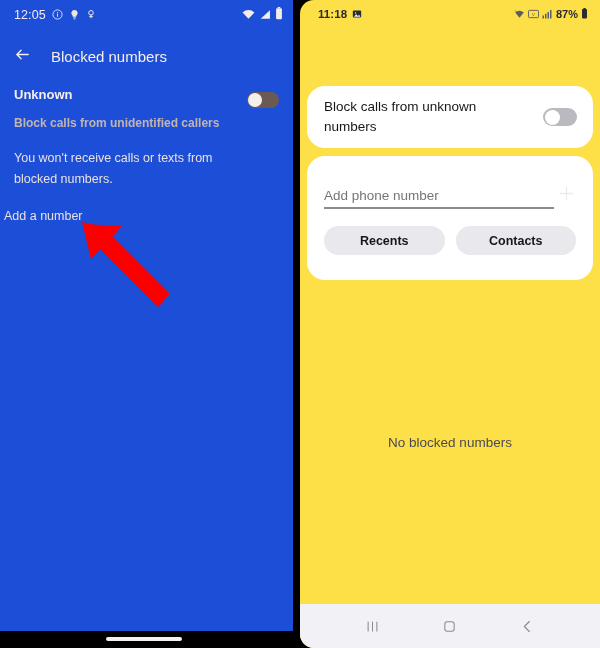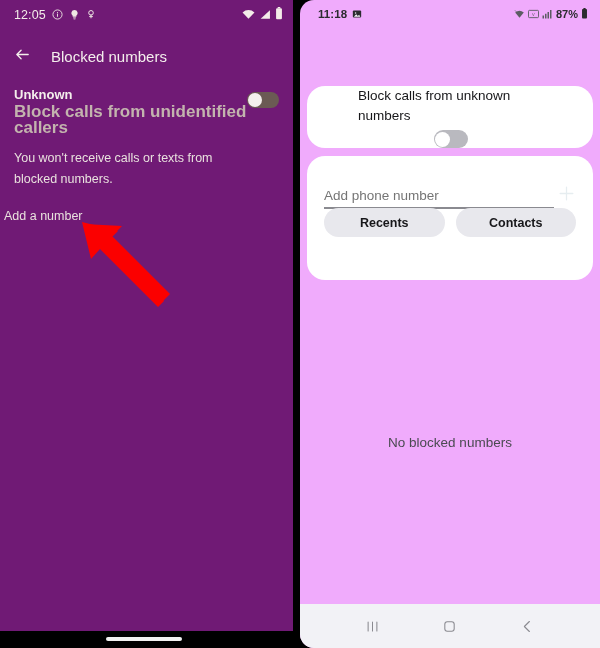--- a/index.html
+++ b/index.html
@@ -7,21 +7,21 @@
   body {
     background:#000;
     font-family:"Liberation Sans", sans-serif;
     overflow:hidden;
     position:relative;
   }
 
   
   #left-phone{
     position:absolute; left:0; top:0; width:293px; height:631px;
-    background:#701a75;
+    background:#1d4ed8;
     overflow:hidden;
   }
   #left-statusbar{
     position:absolute; left:0; top:0; width:293px; height:30px;
     display:flex; align-items:center; justify-content:space-between;
     padding:0 10px 0 14px;
     color:#f3ece9;
   }
   .l-status-left{ display:flex; align-items:center; gap:6px; }
   .l-time{ font-size:12.5px; letter-spacing:.1px; color:#f3ece9; }
@@ -32,21 +32,21 @@
     display:flex; align-items:center; gap:20px; padding-left:14px;
   }
   #left-appbar .title{ font-size:15px; color:#f4eeec; }
 
   #left-row-unknown{
     position:absolute; left:0; top:84px; width:293px; height:40px;
     padding:0 14px; display:flex; align-items:flex-start; justify-content:space-between;font-weight:bold;
   }
   .l-row-texts{ padding-top:2px; }
   .l-row-title{ font-size:13px; color:#f4eeec; line-height:17px; }
-  .l-row-sub{ font-size:17px; color:#c3b4ae; line-height:16px; margin-top:1px; }
+  .l-row-sub{ font-size:12px; color:#c3b4ae; line-height:16px; margin-top:12px; }
 
   .l-toggle{
     position:relative; width:32px; height:16px; border-radius:8px;
     background:#6b5a54; margin-top:8px; flex:0 0 auto;
   }
   .l-toggle .knob{
     position:absolute; left:1px; top:1px; width:14px; height:14px;
     border-radius:50%; background:#f4efed;
   }
 
@@ -64,21 +64,21 @@
     position:absolute; left:0; top:631px; width:293px; height:17px; background:#000;
   }
   #left-gesture-pill{
     position:absolute; left:106px; top:637px; width:76px; height:4px;
     border-radius:2px; background:#f2f2f2;
   }
 
   
   #right-phone{
     position:absolute; left:300px; top:0; width:300px; height:648px;
-    background:#f0abfc;
+    background:#fde047;
     border-top-left-radius:14px;
     border-bottom-left-radius:14px;
     overflow:hidden;
   }
   #right-statusbar{
     position:absolute; left:0; top:0; width:300px; height:28px;
     display:flex; align-items:center; justify-content:space-between;
     padding:0 12px 0 18px;
     color:#2b2b2f;
   }
@@ -93,21 +93,21 @@
   }
   #right-appbar .title{ font-size:17px; font-weight:bold; color:#121214; letter-spacing:-.2px; }
 
   .r-card{
     position:absolute; left:7px; width:286px;
     background:#ffffff; border-radius:18px;
   }
   #right-card-toggle{ top:86px; height:62px; }
   #right-toggle-row{
     position:absolute; inset:0; display:flex; align-items:center;
-    justify-content:space-between; padding:0 16px 0 17px;flex-direction:column;
+    justify-content:space-between; padding:0 16px 0 17px;
   }
   #right-toggle-label{
     font-size:13.5px; color:#17171a; line-height:20px; max-width:185px;
   }
   .r-toggle{
     position:relative; width:34px; height:18px; border-radius:9px;
     background:#b9b9bf; flex:0 0 auto;
   }
   .r-toggle .knob{
     position:absolute; left:1.5px; top:1.5px; width:15px; height:15px;
@@ -121,21 +121,21 @@
   }
   #right-phone-input{
     font-size:13.5px; color:#9a9aa2; border:none; background:transparent;
     outline:none; width:200px; padding:0; font-family:"Liberation Sans", sans-serif;
   }
   #right-input-underline{
     position:absolute; left:17px; top:51px; width:230px; height:1.6px;
     background:#8a8a90;
   }
   #right-chip-row{
-    position:absolute; left:17px; top:52px; width:252px;
+    position:absolute; left:17px; top:70px; width:252px;
     display:flex; gap:11px;align-items:flex-end;
   }
   .r-chip{
     flex:1; height:29px; border-radius:15px; background:#e8e8ed;
     display:flex; align-items:center; justify-content:center;
     font-size:12.5px; font-weight:bold; color:#17171a;
   }
 
   #right-empty{
     position:absolute; left:0; top:435px; width:300px; text-align:center;

